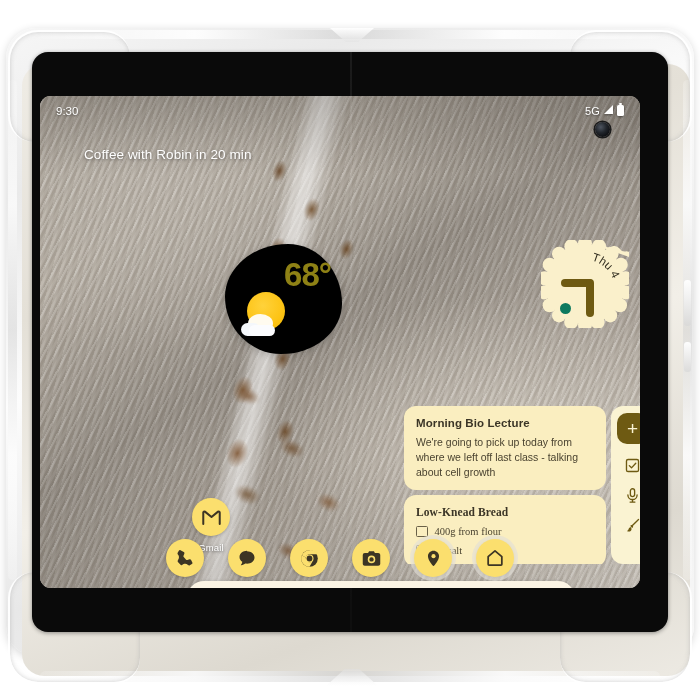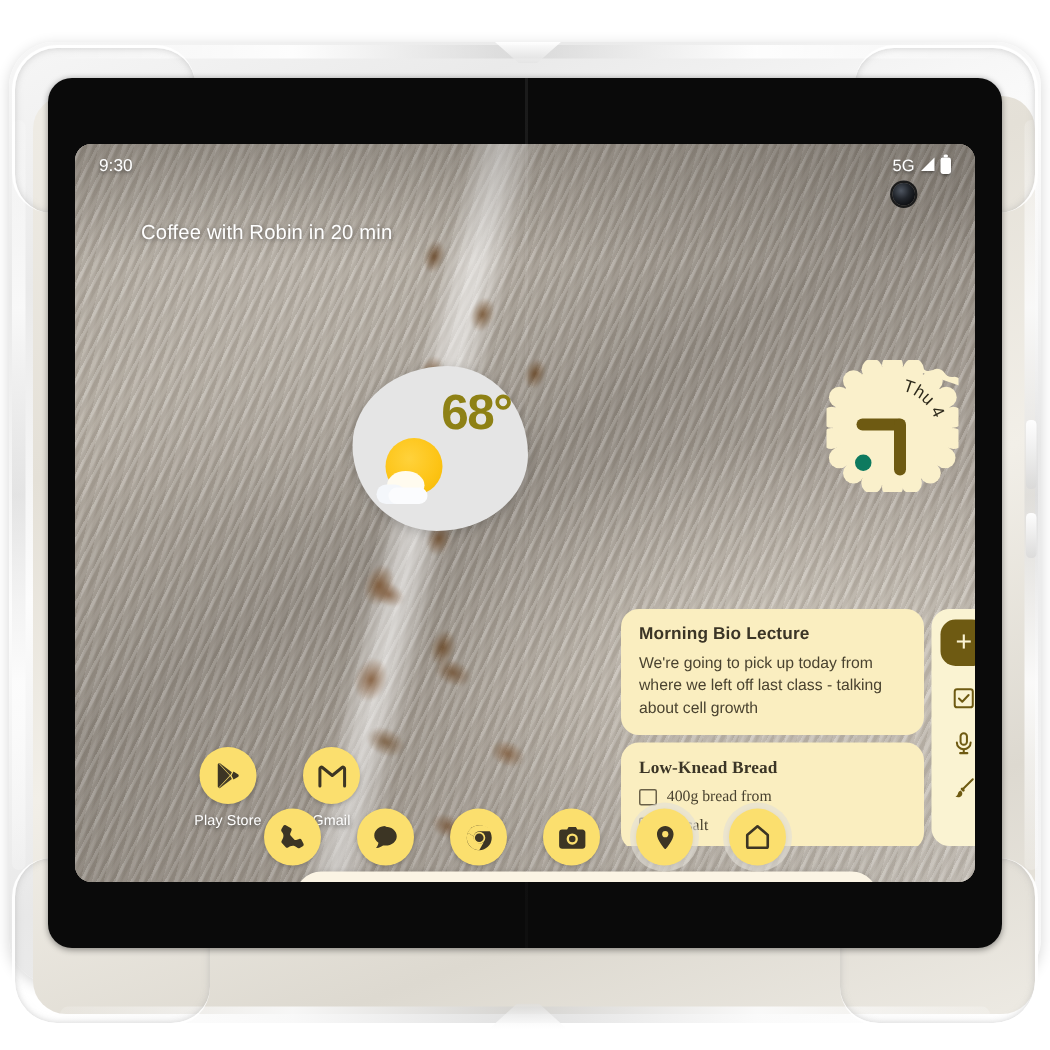--- a/index.html
+++ b/index.html
@@ -51,21 +51,21 @@
   .btn-cut{position:absolute;right:9px;width:7px;border-radius:3px;
      background:linear-gradient(180deg,rgba(255,255,255,.95),rgba(215,215,215,.7));}
 
   
   .body{
     position:absolute;left:32px;top:52px;width:636px;height:580px;
     border-radius:16px;background:#0a0a0a;
     box-shadow:0 1px 4px rgba(0,0,0,.4);
   }
   .screen{
-    position:absolute;left:18px;top:44px;width:600px;height:492px;
+    position:absolute;left:8px;top:44px;width:600px;height:492px;
     border-radius:11px;overflow:hidden;background:#8d8880;
   }
   .camera{position:absolute;left:563px;top:70px;width:15px;height:15px;border-radius:50%;
     background:radial-gradient(circle at 38% 34%,#4e5560 0%,#22262c 42%,#0c0d10 78%);
     box-shadow:0 0 0 1.6px #1b1b1b,0 0 3px rgba(255,255,255,.2);}
   .fold-line{position:absolute;left:350px;top:52px;width:1.6px;height:580px;
     background:linear-gradient(180deg,rgba(255,255,255,.07),rgba(255,255,255,.02));}
 
   
   .wall{position:absolute;inset:0;background:#9b948b;}
@@ -139,21 +139,21 @@
     box-sizing:border-box;}
   .cal-ico:before{content:"";position:absolute;left:-1.5px;top:1.5px;width:11px;height:1.5px;background:#fff;}
   .suncloud{position:relative;width:14px;height:14px;}
   .suncloud .sc-sun{position:absolute;left:2px;top:0px;width:10px;height:10px;border-radius:50%;
     background:#FFCC2E;}
   .suncloud .sc-cl{position:absolute;left:0px;bottom:0px;width:12px;height:7px;border-radius:5px;
     background:#fdf6e3;}
 
   
   .weather{position:absolute;left:185px;top:148px;width:117px;height:110px;
-    background:#e5e5e5;
+    background:#000000;
     border-radius:54% 46% 52% 48% / 48% 54% 46% 52%;
     box-shadow:0 2px 8px rgba(0,0,0,.18);text-align:right;}
   .weather-temp{position:absolute;right:11px;top:14px;font-size:33px;font-weight:700;
     color:#8E8115;letter-spacing:-1px;line-height:1;}
   .weather-ico{position:absolute;left:16px;bottom:18px;width:46px;height:46px;}
   .w-sun{position:absolute;left:6px;top:2px;width:38px;height:38px;border-radius:50%;
     background:radial-gradient(circle at 42% 36%,#FFD23B 0%,#FDC416 58%,#F4B800 100%);}
   .w-cloud{position:absolute;left:0px;bottom:0px;width:34px;height:22px;}
   .w-cloud .c1{position:absolute;left:7px;top:0px;width:25px;height:19px;border-radius:50%;
     background:#FFFBEF;}
@@ -314,21 +314,21 @@
       <div class="keep">
         <div class="keep-notes">
           <div class="note note1">
             <div class="note-title">Morning Bio Lecture</div>
             <div class="note-body">We're going to pick up today from where we left off last class - talking about cell growth</div>
           </div>
           <div class="note note2">
             <div class="note-title">Low-Knead Bread</div>
             <div class="chk-row">
               <span class="chk-box"></span>
-              <span>400g bread from</span>
+              <span>400g from flour</span>
             </div>
             <div class="chk-row">
               <span class="chk-box"></span>
               <span>8g salt</span>
             </div>
           </div>
         </div>
         <div class="keep-side">
           <div class="kplus">+</div>
           <div class="kico">
@@ -347,31 +347,20 @@
           <div class="kico">
             <svg viewBox="0 0 24 24" fill="none" stroke="#6E5A12" stroke-width="1.9" stroke-linecap="round" stroke-linejoin="round">
               <path d="M20.5 3.5L10.8 13.2"></path>
               <path d="M10.4 12.6l1.2 1.2" stroke-width="2.6"></path>
               <path d="M9.2 14.2c-1.6.6-2.4 1.8-2.8 3.1-.3 1-.9 1.8-2.2 2.4 1.6 1.1 4.2 1.1 5.6-.4 1-1.1 1.1-2.6.5-3.7z" fill="#6E5A12" stroke="none"></path>
             </svg>
           </div>
         </div>
       </div>
 
-      <div class="appico" style="left:72px;top:402px;">
-        <div class="circ">
-          <svg width="20" height="20" viewBox="0 0 24 24" fill="#3C3524">
-            <path d="M4.3 2.2c-.3.25-.5.66-.5 1.2v17.2c0 .54.2.95.5 1.2l9.1-9.8-9.1-9.8z"></path>
-            <path d="M15.1 9.3L5.6 2.1c-.3-.2-.6-.25-.85-.15l9.05 9.75 1.3-2.4z" opacity=".95"></path>
-            <path d="M15.1 14.7l-1.3-2.4-9.05 9.75c.25.1.55.05.85-.15l9.5-7.2z" opacity=".95"></path>
-            <path d="M19.9 10.9l-3.5-2.05-1.6 3.15 1.6 3.15 3.5-2.05c.9-.55.9-1.65 0-2.2z"></path>
-          </svg>
-        </div>
-        <div class="applabel">Play Store</div>
-      </div>
 
       <div class="appico" style="left:141px;top:402px;">
         <div class="circ">
           <svg width="21" height="21" viewBox="0 0 24 24" fill="none" stroke="#3C3524" stroke-width="2.3" stroke-linejoin="round" stroke-linecap="round">
             <path d="M2.6 19.4V6.3c0-1 1.1-1.6 1.9-1L12 11.4l7.5-6.1c.8-.6 1.9 0 1.9 1v13.1"></path>
           </svg>
         </div>
         <div class="applabel">Gmail</div>
       </div>
 

